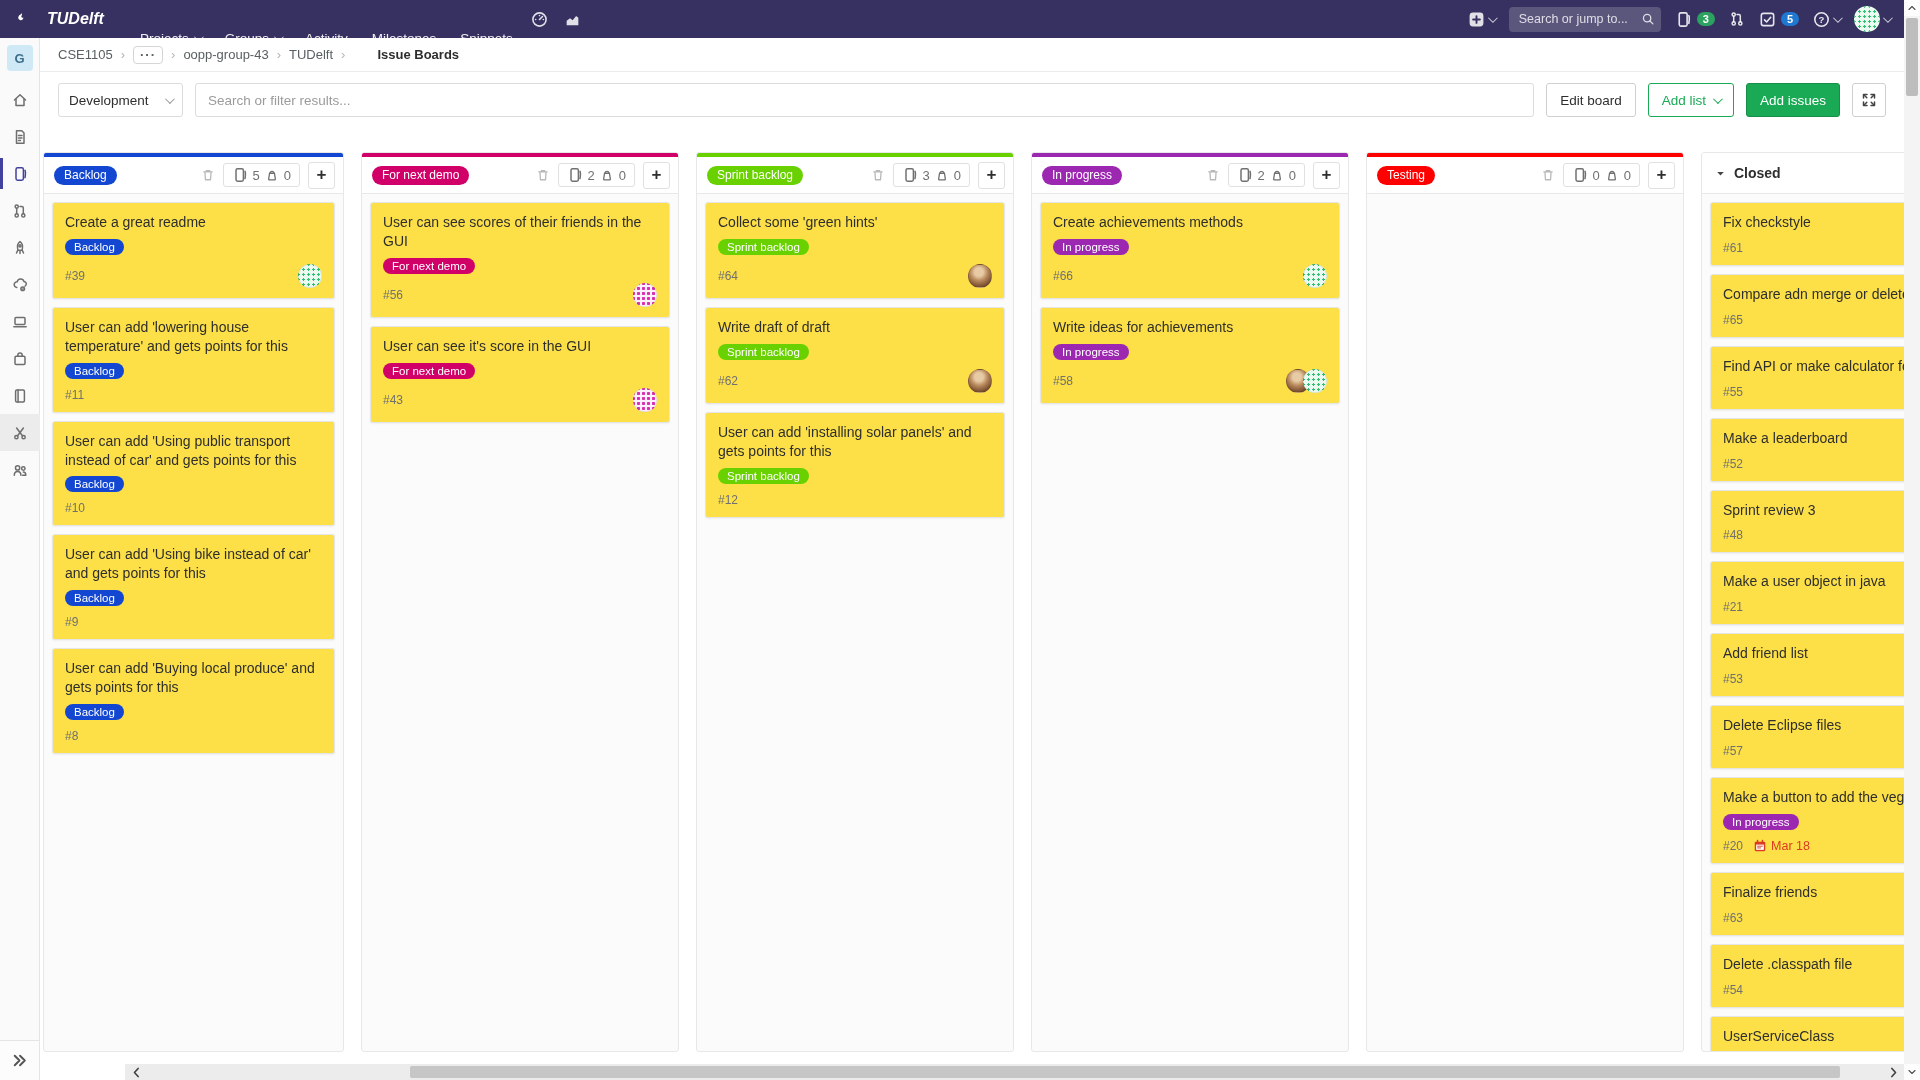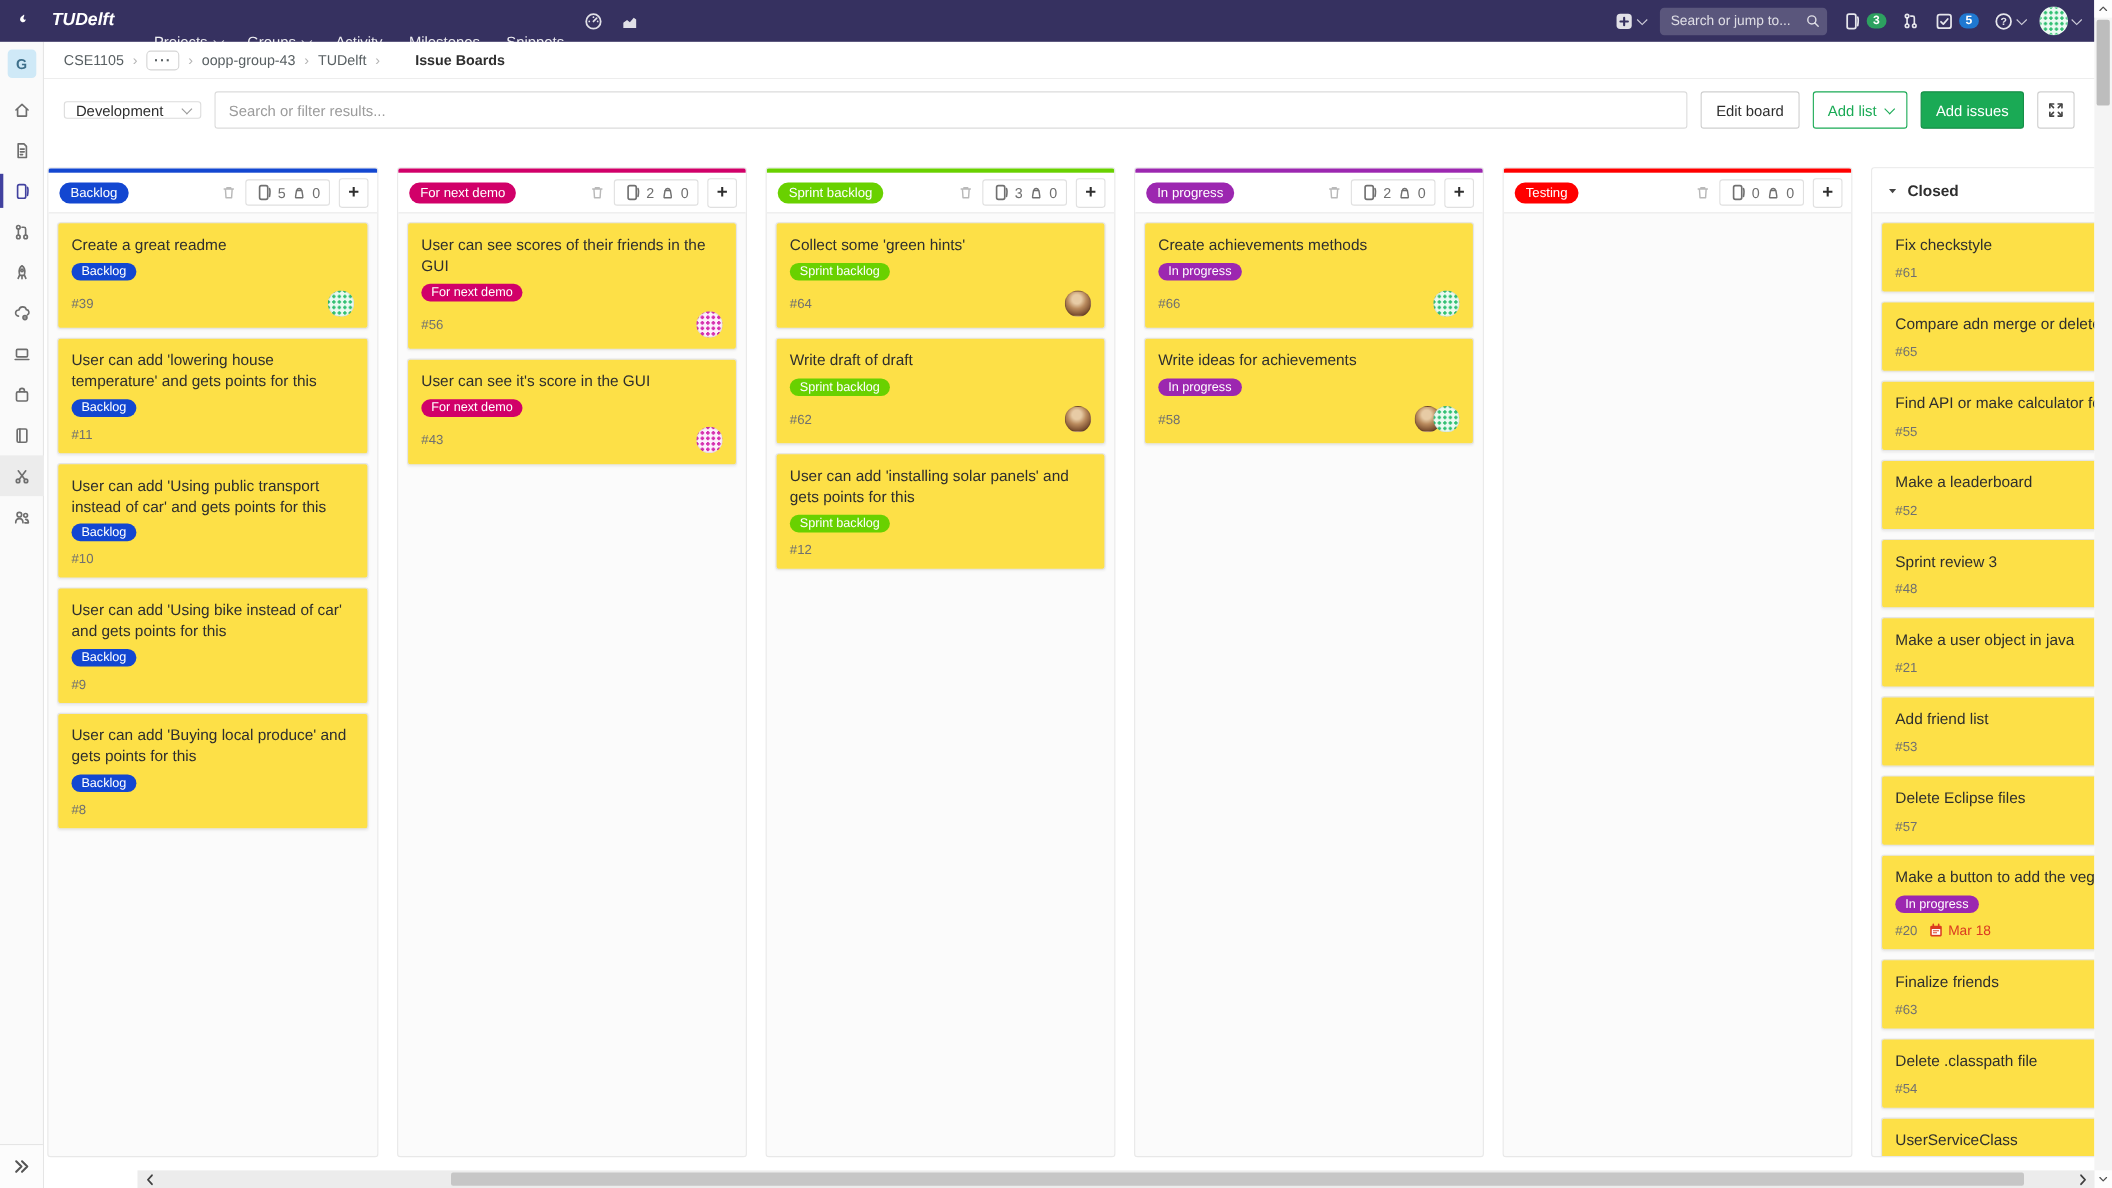--- a/index.html
+++ b/index.html
@@ -43,21 +43,21 @@
 
   
   .crumb-bar { position:absolute; left:40px; right:16px; top:38px; height:34px; display:flex; align-items:center; gap:8px; padding:0 18px; border-bottom:1px solid #ececec; font-size:13px; color:#596063; background:#fff; }
   .crumb { cursor:pointer; }
   .crumb.last { font-weight:bold; color:#2e2e2e;margin-left:24px; }
   .crumb-sep { color:#b5b5b5; }
   .crumb-ellipsis { border:1px solid #d5d5d5; border-radius:4px; padding:0 6px; height:18px; display:flex; align-items:center; letter-spacing:1px; color:#596063; cursor:pointer; font-weight:bold; }
 
   
   .filter-bar { position:absolute; left:40px; right:16px; top:72px; height:56px; display:flex; align-items:center; gap:12px; padding:0 18px; background:#fff; }
-  .board-select { width:125px; height:16px; border:1px solid #dcdcdc; border-radius:3px; display:flex; align-items:center; justify-content:space-between; padding:0 10px; font-size:13.5px; cursor:pointer; background:#fff; }
+  .board-select { width:125px; height:34px; border:1px solid #dcdcdc; border-radius:3px; display:flex; align-items:center; justify-content:space-between; padding:0 10px; font-size:13.5px; cursor:pointer; background:#fff; }
   .board-select .chev { width:7px; height:7px; border-right:1.5px solid #999; border-bottom:1.5px solid #999; transform:rotate(45deg) translateY(-2px); }
   .filter-input { flex:1; height:34px; border:1px solid #dcdcdc; border-radius:3px; padding:0 12px; font-size:13.5px; color:#2e2e2e; font-family:"Liberation Sans",sans-serif; }
   .filter-input::placeholder { color:#9b9b9b; }
   .btn { height:34px; border-radius:3px; border:1px solid #cfcfcf; background:#fff; font-size:13.5px; color:#2e2e2e; padding:0 13px; display:flex; align-items:center; gap:7px; cursor:pointer; font-family:"Liberation Sans",sans-serif; }
   .btn.green-outline { border-color:#1aaa55; color:#1aaa55; font-weight:500; }
   .btn.green-outline .chev { width:7px; height:7px; border-right:1.6px solid #1aaa55; border-bottom:1.6px solid #1aaa55; transform:rotate(45deg) translateY(-2px); }
   .btn.green { background:#1aaa55; border-color:#168f48; color:#fff; font-weight:500; }
   .btn.square { width:34px; padding:0; justify-content:center; color:#444; }
 
   

